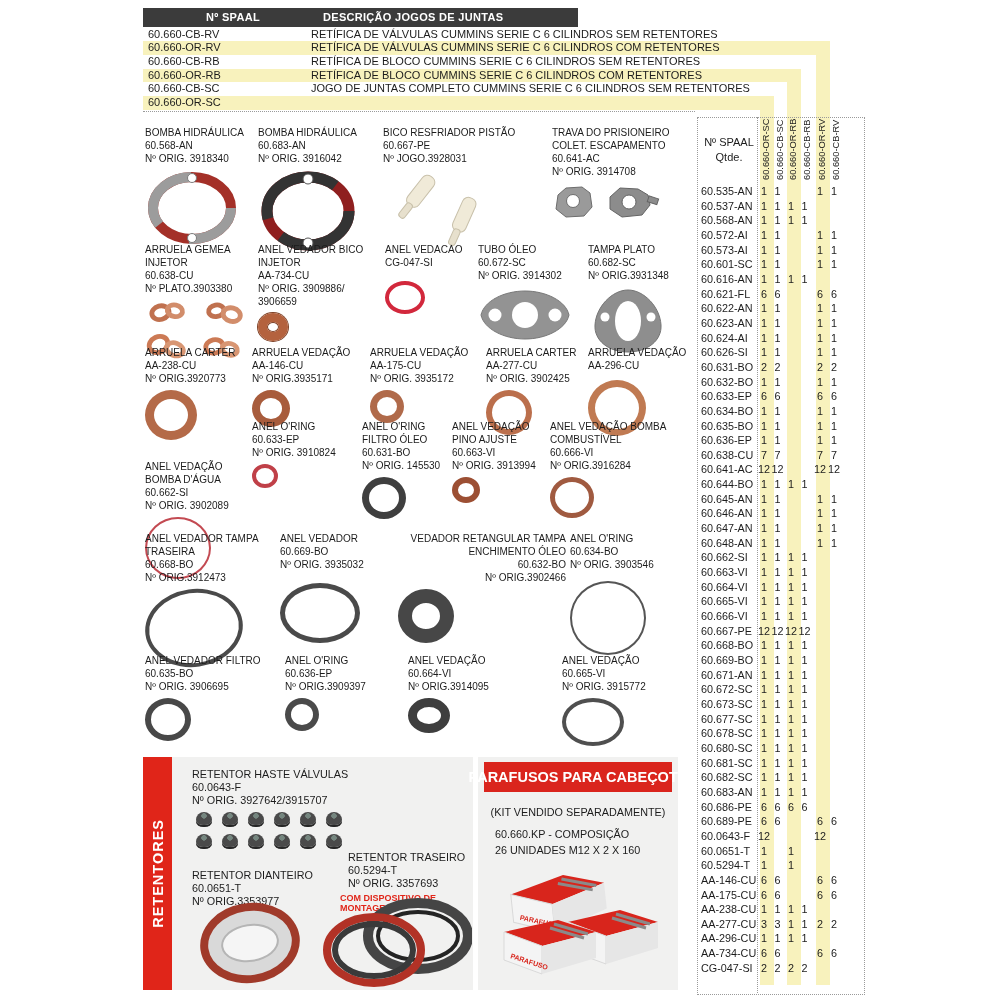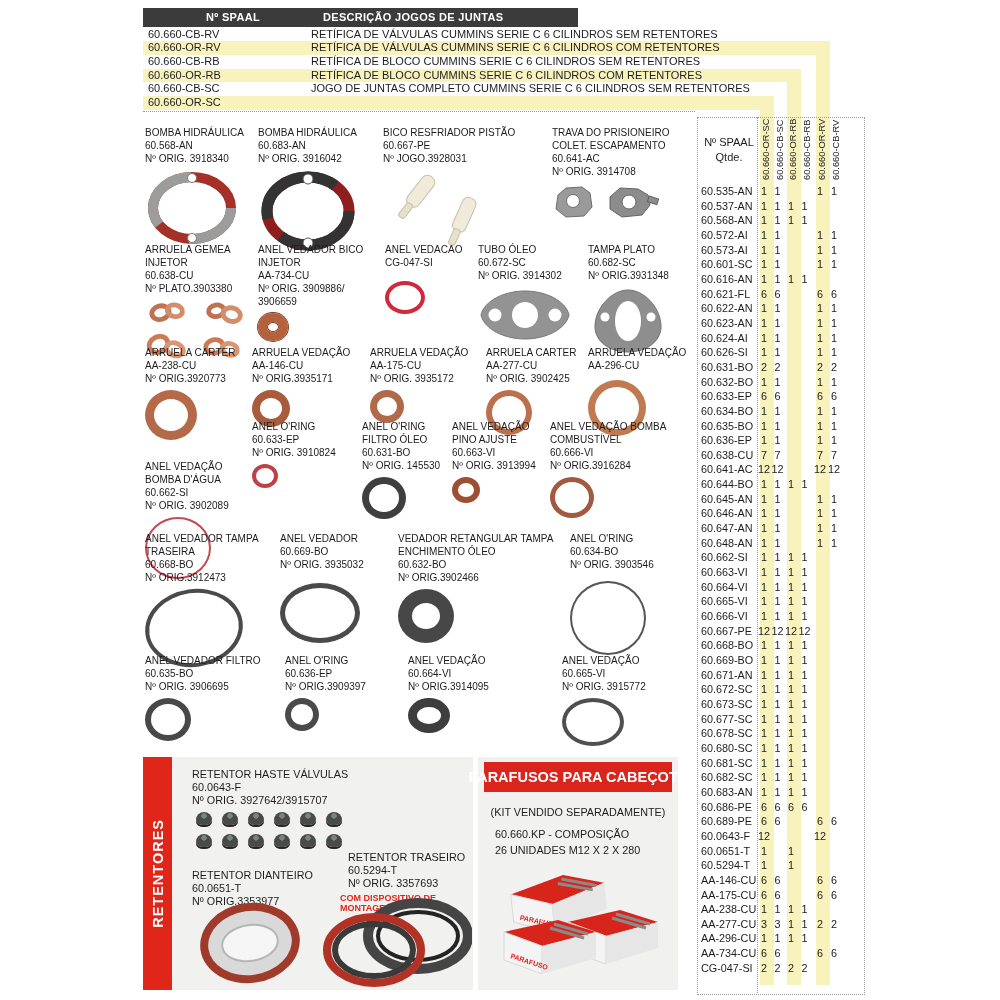--- a/index.html
+++ b/index.html
@@ -886,21 +886,21 @@
       </div>
     </div>
     <div class="cell" style="left:280px;top:532px;width:112px;">
       <div class="p-line">ANEL VEDADOR</div>
       <div class="p-line">60.669-BO</div>
       <div class="p-line">Nº ORIG. 3935032</div>
       <div class="illus" style="margin-top:12px;">
         <span class="ring" style="width:80px;height:60px;border:5px solid #4a4a4a;"></span>
       </div>
     </div>
-    <div class="cell" style="left:398px;top:532px;width:168px;">
+    <div class="cell" style="left:398px;top:532px;width:168px;text-align:right;">
       <div class="p-line">VEDADOR RETANGULAR TAMPA ENCHIMENTO ÓLEO</div>
       <div class="p-line">60.632-BO</div>
       <div class="p-line">Nº ORIG.3902466</div>
       <div class="illus">
         <span class="ring" style="width:56px;height:54px;border:14px solid #474747;"></span>
       </div>
     </div>
     <div class="cell" style="left:570px;top:532px;width:118px;">
       <div class="p-line">ANEL O'RING</div>
       <div class="p-line">60.634-BO</div>
@@ -994,21 +994,21 @@
         <ellipse cx="52" cy="52" rx="39" ry="26" fill="none" stroke="#3a3a3a" stroke-width="6"></ellipse>
       </svg>
     </div>
   </div>
 
   <div>
     <div class="par-box"></div>
     <div class="par-header">PARAFUSOS PARA CABEÇOTE</div>
     <div class="par-sub">(KIT VENDIDO SEPARADAMENTE)</div>
     <div class="par-l" style="top:828px;">60.660.KP - COMPOSIÇÃO</div>
-    <div class="par-l" style="top:844px;">26 UNIDADES M12 X 2 X 280</div>
+    <div class="par-l" style="top:844px;">26 UNIDADES M12 X 2 X 160</div>
     <div class="abs" style="left:492px;top:862px;">
       <svg width="172" height="122" viewBox="0 0 172 122">
 
         <g transform="translate(2,2) rotate(-6 60 40)">
           <path d="M18 26 L72 12 L112 24 L58 40 Z" fill="#d8251c"></path>
           <path d="M18 26 L58 40 L58 68 L18 54 Z" fill="#f4f4f4" stroke="#d9d9d9"></path>
           <path d="M58 40 L112 24 L112 50 L58 68 Z" fill="#e6e6e6"></path>
           <g stroke="#8a8a8a" stroke-width="3">
               <line x1="70" y1="16" x2="104" y2="26"></line>
               <line x1="66" y1="20" x2="100" y2="30"></line>

